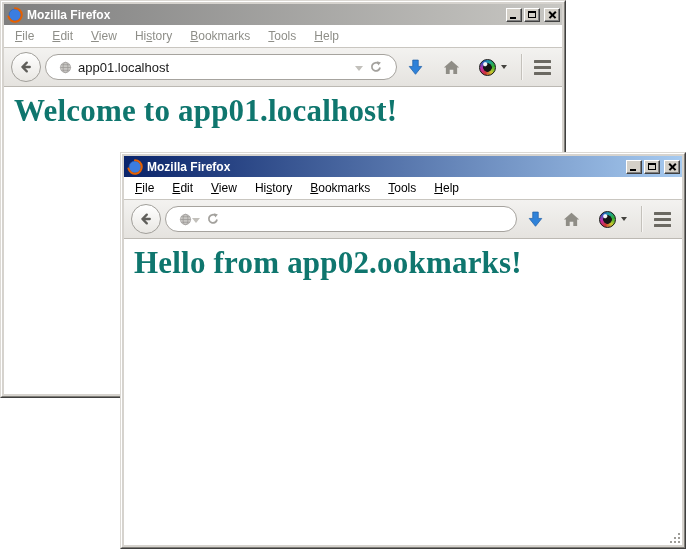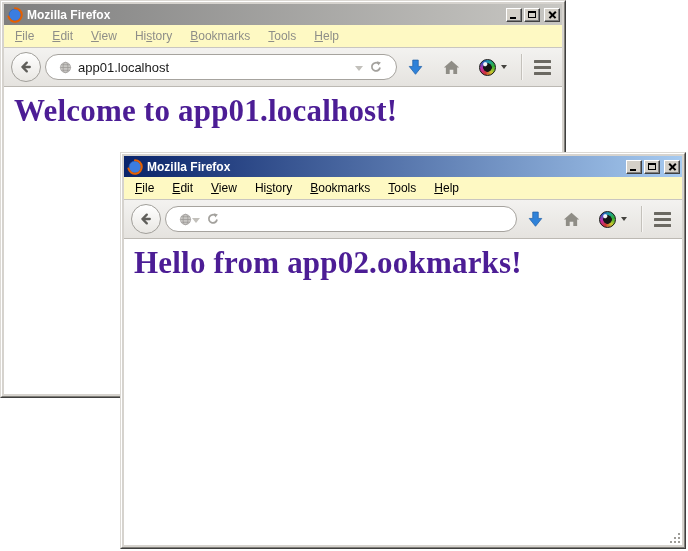--- a/index.html
+++ b/index.html
@@ -42,21 +42,21 @@
   .g-max{width:8px;height:7px;box-sizing:border-box;border:1px solid #000;border-top-width:2px;}
   .g-close{position:relative;width:9px;height:9px;}
   .g-close::before,.g-close::after{
     content:"";position:absolute;left:0;top:3.5px;width:9px;height:1.6px;background:#000;
   }
   .g-close::before{transform:rotate(45deg);}
   .g-close::after{transform:rotate(-45deg);}
   
   .menubar{
     height:22px;flex:0 0 22px;display:flex;align-items:center;
-    background:#fef9c3;padding-left:2px;font-size:12px;
+    background:#ffffff;padding-left:2px;font-size:12px;
     border-bottom:1px solid #c9c6c0;
   }
   .menu-item{padding:3px 9px;color:#000;white-space:nowrap;cursor:default;}
   .inactive .menu-item{color:#8e8e88;}
   .accel{text-decoration:underline;}
   
   .toolbar{
     height:39px;flex:0 0 39px;box-sizing:border-box;display:flex;align-items:center;
     background:linear-gradient(#f3f2f0,#e5e3df);
     border-bottom:1px solid #bcb9b3;padding:0 11px 0 7px;
@@ -97,21 +97,21 @@
     width:0;height:0;border-left:3.5px solid transparent;border-right:3.5px solid transparent;
     border-top:4px solid #44423e;margin-left:5px;
   }
   .tb-sep{width:1px;height:26px;background:#c4c1bb;box-shadow:1px 0 0 #f6f5f3;margin:0 12px 0 4px;}
   .hamburger{display:flex;flex-direction:column;justify-content:center;}
   .hamburger i{width:17px;height:3px;background:#6b6962;margin:1.5px 0;border-radius:0.5px;}
   
   .content{flex:1;background:#ffffff;overflow:hidden;}
   .content h1{
     margin:6px 0 0 10px;font-family:"Liberation Serif",serif;
-    font-weight:700;font-size:31px;color:#4c1d95;letter-spacing:0.2px;white-space:nowrap;
+    font-weight:700;font-size:31px;color:#0f766e;letter-spacing:0.2px;white-space:nowrap;
   }
   
   .grip{position:absolute;right:2px;bottom:2px;width:12px;height:12px;}
   .grip i{
     position:absolute;left:0;top:0;width:2px;height:2px;background:transparent;
     box-shadow:
       8px 0 0 #9e9c97, 4px 4px 0 #9e9c97, 8px 4px 0 #9e9c97,
       0 8px 0 #9e9c97, 4px 8px 0 #9e9c97, 8px 8px 0 #9e9c97,
       9px 1px 0 #ffffff, 5px 5px 0 #ffffff, 9px 5px 0 #ffffff,
       1px 9px 0 #ffffff, 5px 9px 0 #ffffff, 9px 9px 0 #ffffff;

